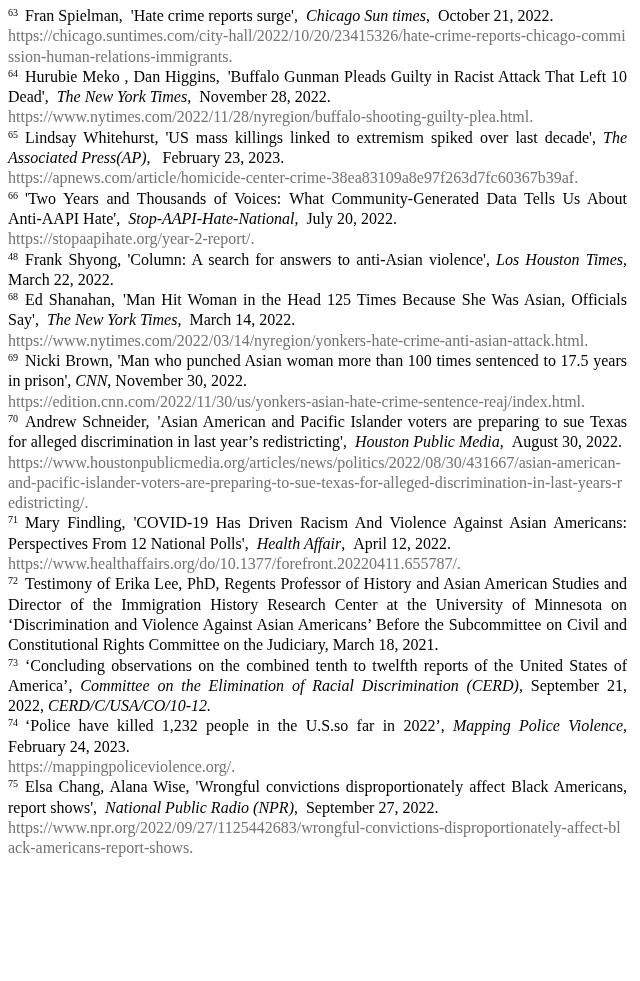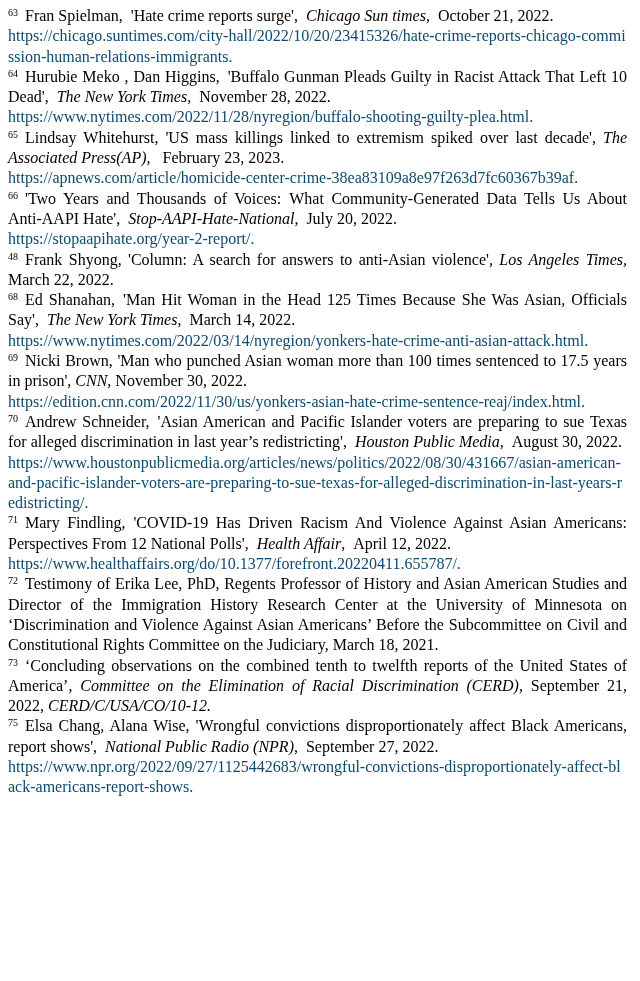--- a/index.html
+++ b/index.html
@@ -25,47 +25,48 @@
   }
   .fn-num {
     font-size: 10px;
     line-height: 0;
     vertical-align: 5px;
     margin-right: 7px;
   }
   .fn-seg-italic { font-style: italic; }
   .fn-url {
     word-break: break-all;
-    color: #0c4a6e;
+    color: #737373;
     text-decoration: none;
   }
 </style>
 </head>
 <body style="background: rgb(255, 255, 255); color: rgb(0, 0, 0);">
 
 <div class="page">
   <div id="footnotes-container">
   <p class="footnote"><sup class="fn-num">63</sup><span class="fn-text"><span class="fn-seg">Fran Spielman, 'Hate crime reports surge', </span><span class="fn-seg-italic">Chicago Sun times</span><span class="fn-seg">, October 21, 2022.</span></span><br class="url-break"><span class="fn-url">https://chicago.suntimes.com/city-hall/2022/10/20/23415326/hate-crime-reports-chicago-commission-human-relations-immigrants.</span></p>
 
   <p class="footnote"><sup class="fn-num">64</sup><span class="fn-text"><span class="fn-seg">Hurubie Meko , Dan Higgins, 'Buffalo Gunman Pleads Guilty in Racist Attack That Left 10 Dead', </span><span class="fn-seg-italic">The New York Times</span><span class="fn-seg">, November 28, 2022.</span></span><br class="url-break"><span class="fn-url">https://www.nytimes.com/2022/11/28/nyregion/buffalo-shooting-guilty-plea.html.</span></p>
 
   <p class="footnote"><sup class="fn-num">65</sup><span class="fn-text"><span class="fn-seg">Lindsay Whitehurst, 'US mass killings linked to extremism spiked over last decade', </span><span class="fn-seg-italic">The Associated Press(AP),</span><span class="fn-seg">&nbsp;&nbsp; February 23, 2023.</span></span><br class="url-break"><span class="fn-url">https://apnews.com/article/homicide-center-crime-38ea83109a8e97f263d7fc60367b39af.</span></p>
 
   <p class="footnote"><sup class="fn-num">66</sup><span class="fn-text"><span class="fn-seg">'Two Years and Thousands of Voices: What Community-Generated Data Tells Us About Anti-AAPI Hate', </span><span class="fn-seg-italic">Stop-AAPI-Hate-National</span><span class="fn-seg">, July 20, 2022.</span></span><br class="url-break"><span class="fn-url">https://stopaapihate.org/year-2-report/.</span></p>
 
-  <p class="footnote"><sup class="fn-num">48</sup><span class="fn-text"><span class="fn-seg">Frank Shyong, 'Column: A search for answers to anti-Asian violence', </span><span class="fn-seg-italic">Los Angeles Times,</span><span class="fn-seg"> March 22, 2022.</span></span><br class="url-break"></p>
+  <p class="footnote"><sup class="fn-num">48</sup><span class="fn-text"><span class="fn-seg">Frank Shyong, 'Column: A search for answers to anti-Asian violence', </span><span class="fn-seg-italic">Los Houston Times,</span><span class="fn-seg"> March 22, 2022.</span></span><br class="url-break"></p>
 
   <p class="footnote"><sup class="fn-num">68</sup><span class="fn-text"><span class="fn-seg">Ed Shanahan, 'Man Hit Woman in the Head 125 Times Because She Was Asian, Officials Say', </span><span class="fn-seg-italic">The New York Times</span><span class="fn-seg">, March 14, 2022.</span></span><br class="url-break"><span class="fn-url">https://www.nytimes.com/2022/03/14/nyregion/yonkers-hate-crime-anti-asian-attack.html.</span></p>
 
   <p class="footnote"><sup class="fn-num">69</sup><span class="fn-text"><span class="fn-seg">Nicki Brown, 'Man who punched Asian woman more than 100 times sentenced to 17.5 years in prison', </span><span class="fn-seg-italic">CNN</span><span class="fn-seg">, November 30, 2022.</span></span><br class="url-break"><span class="fn-url">https://edition.cnn.com/2022/11/30/us/yonkers-asian-hate-crime-sentence-reaj/index.html.</span></p>
 
   <p class="footnote"><sup class="fn-num">70</sup><span class="fn-text"><span class="fn-seg">Andrew Schneider, 'Asian American and Pacific Islander voters are preparing to sue Texas for alleged discrimination in last year’s redistricting', </span><span class="fn-seg-italic">Houston Public Media</span><span class="fn-seg">, August 30, 2022.</span></span><br class="url-break"><span class="fn-url">https://www.houstonpublicmedia.org/articles/news/politics/2022/08/30/431667/asian-american-and-pacific-islander-voters-are-preparing-to-sue-texas-for-alleged-discrimination-in-last-years-redistricting/.</span></p>
 
   <p class="footnote"><sup class="fn-num">71</sup><span class="fn-text"><span class="fn-seg">Mary Findling, 'COVID-19 Has Driven Racism And Violence Against Asian Americans: Perspectives From 12 National Polls', </span><span class="fn-seg-italic">Health Affair</span><span class="fn-seg">, April 12, 2022.</span></span><br class="url-break"><span class="fn-url">https://www.healthaffairs.org/do/10.1377/forefront.20220411.655787/.</span></p>
 
   <p class="footnote"><sup class="fn-num">72</sup><span class="fn-text"><span class="fn-seg">Testimony of Erika Lee, PhD, Regents Professor of History and Asian American Studies and Director of the Immigration History Research Center at the University of Minnesota on ‘Discrimination and Violence Against Asian Americans’ Before the Subcommittee on Civil and Constitutional Rights Committee on the Judiciary, March 18, 2021.</span></span></p>
 
   <p class="footnote"><sup class="fn-num">73</sup><span class="fn-text"><span class="fn-seg">‘Concluding observations on the combined tenth to twelfth reports of the United States of America’, </span><span class="fn-seg-italic">Committee on the Elimination of Racial Discrimination (CERD),</span><span class="fn-seg"> September 21, 2022, </span><span class="fn-seg-italic">CERD/C/USA/CO/10-12.</span></span></p>
 
+  <p class="footnote"><sup class="fn-num">74</sup><span class="fn-text"><span class="fn-seg">‘Police have killed 1,232 people in the U.S.so far in 2022’, </span><span class="fn-seg-italic">Mapping Police Violence,</span><span class="fn-seg"> February 24, 2023.</span></span><br class="url-break"><span class="fn-url">https://mappingpoliceviolence.org/.</span></p>
 
   <p class="footnote"><sup class="fn-num">75</sup><span class="fn-text"><span class="fn-seg">Elsa Chang, Alana Wise, 'Wrongful convictions disproportionately affect Black Americans, report shows', </span><span class="fn-seg-italic">National Public Radio (NPR)</span><span class="fn-seg">, September 27, 2022.</span></span><br class="url-break"><span class="fn-url">https://www.npr.org/2022/09/27/1125442683/wrongful-convictions-disproportionately-affect-black-americans-report-shows.</span></p>
 </div>
 </div>
 
 </body></html>

